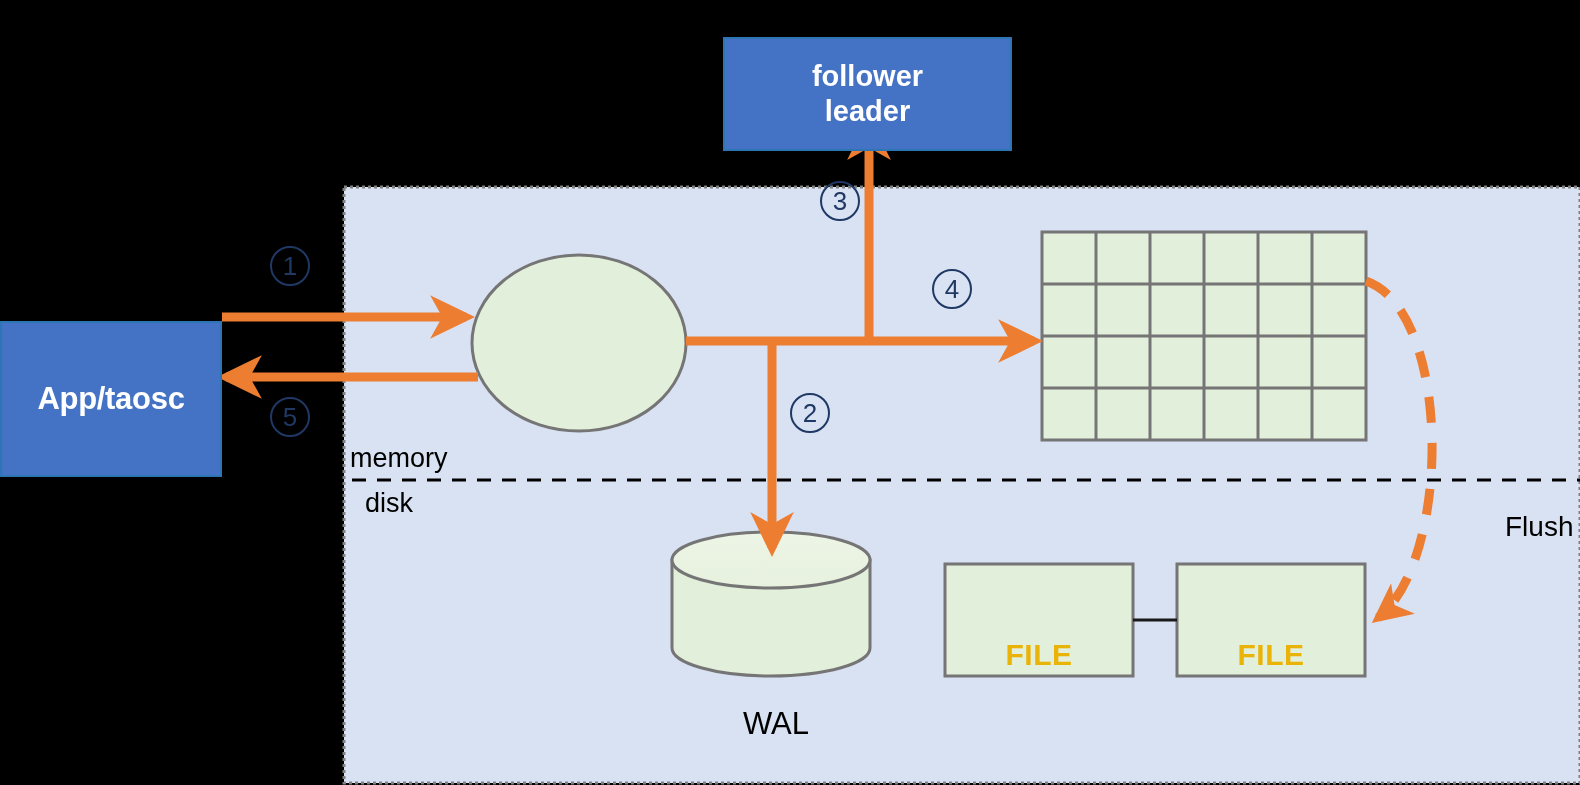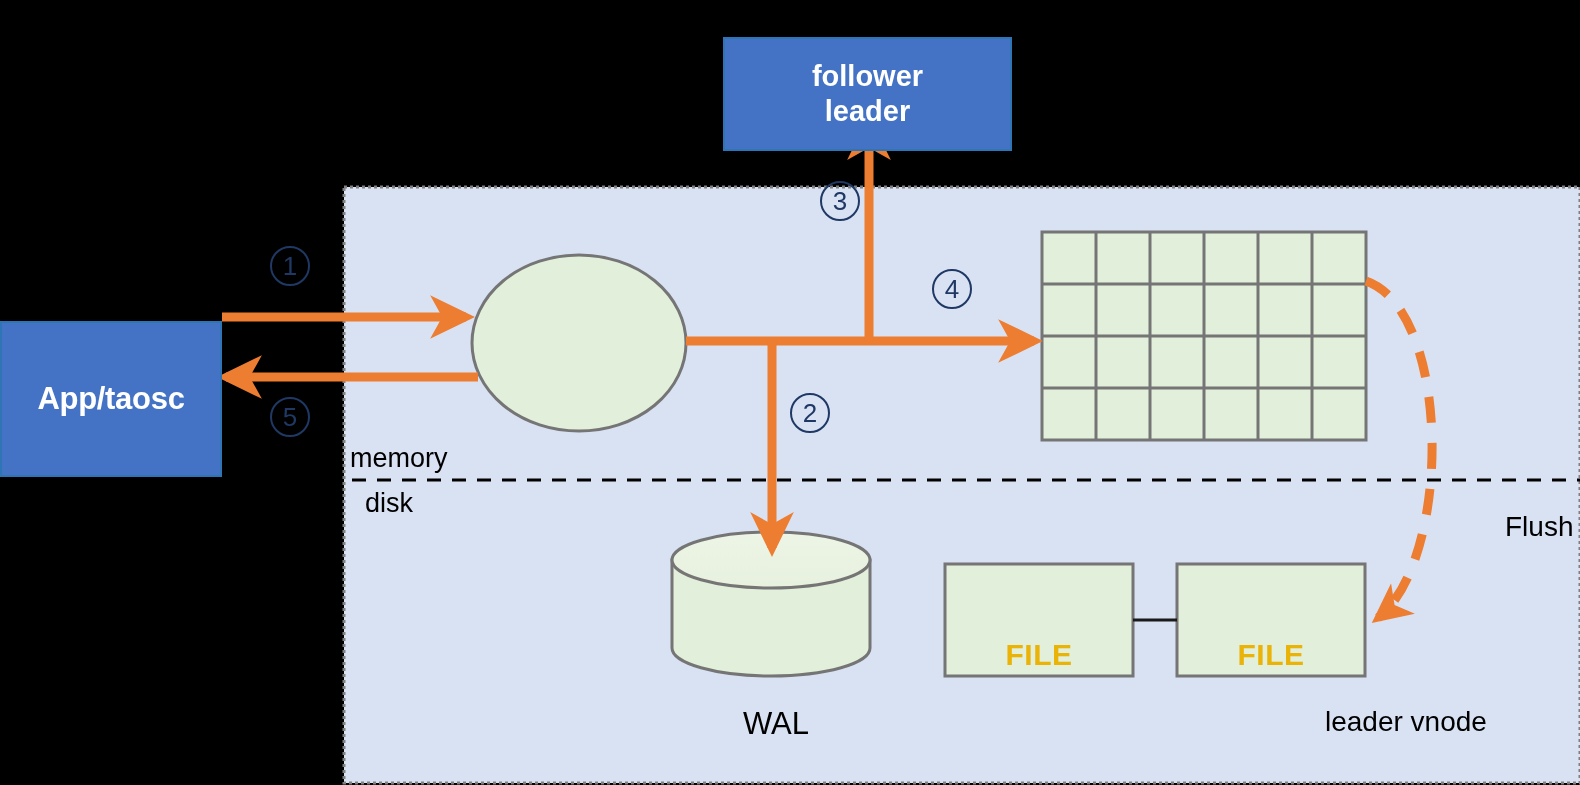--- a/index.html
+++ b/index.html
@@ -186,21 +186,20 @@
     <span class="txt">FILE</span>
   </div>
   <div class="node-label file-label" id="file-box-2">
     <span class="txt">FILE</span>
   </div>
 
   <div class="plain" id="memory-label">memory</div>
   <div class="plain" id="disk-label">disk</div>
   <div class="plain" id="wal-label">WAL</div>
   <div class="plain" id="flush-label">Flush</div>
-  <div class="plain" id="leader-label">leader vnode</div>
 
   <div class="step" id="step-1">1</div>
   <div class="step" id="step-5">5</div>
   <div class="step" id="step-3">3</div>
   <div class="step" id="step-2">2</div>
   <div class="step" id="step-4">4</div>
 
 </div>
 
 </body></html>

